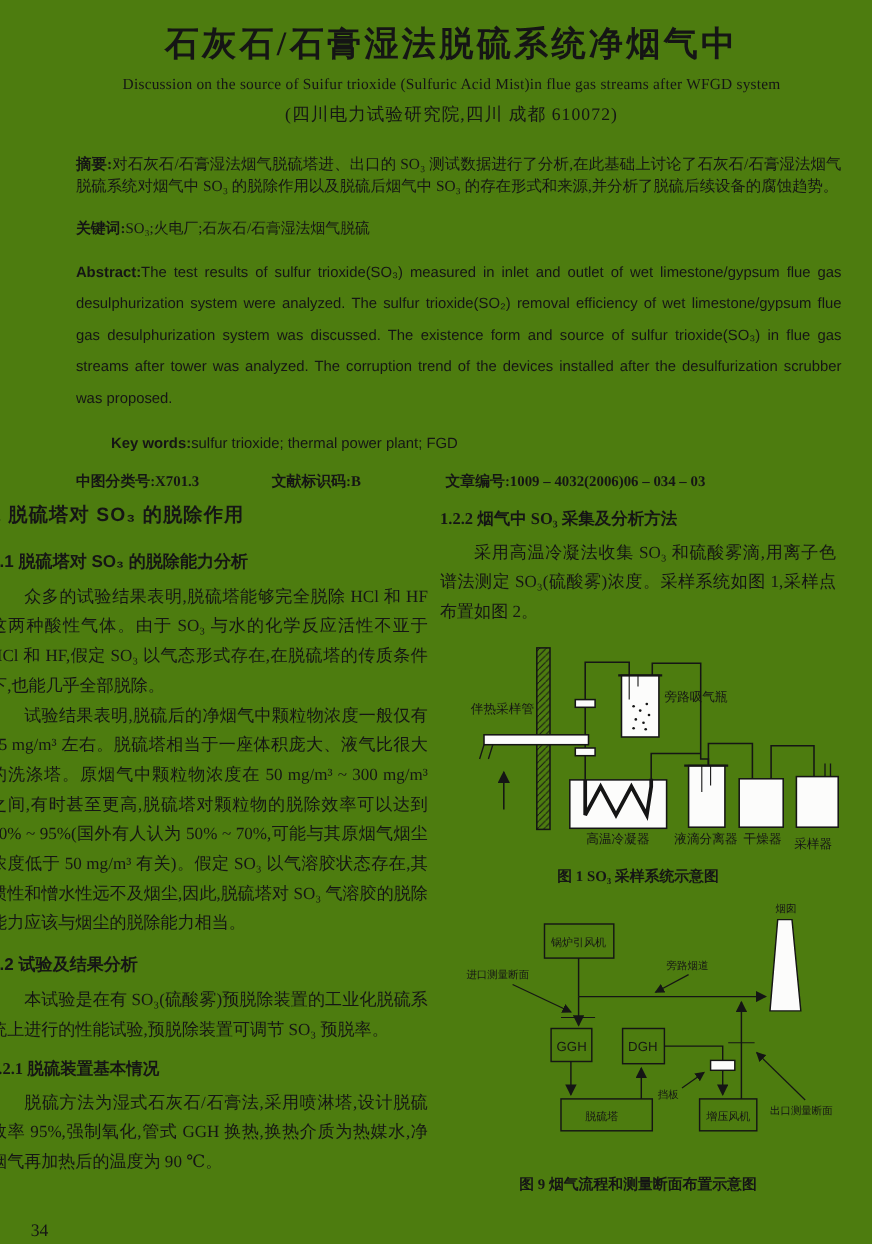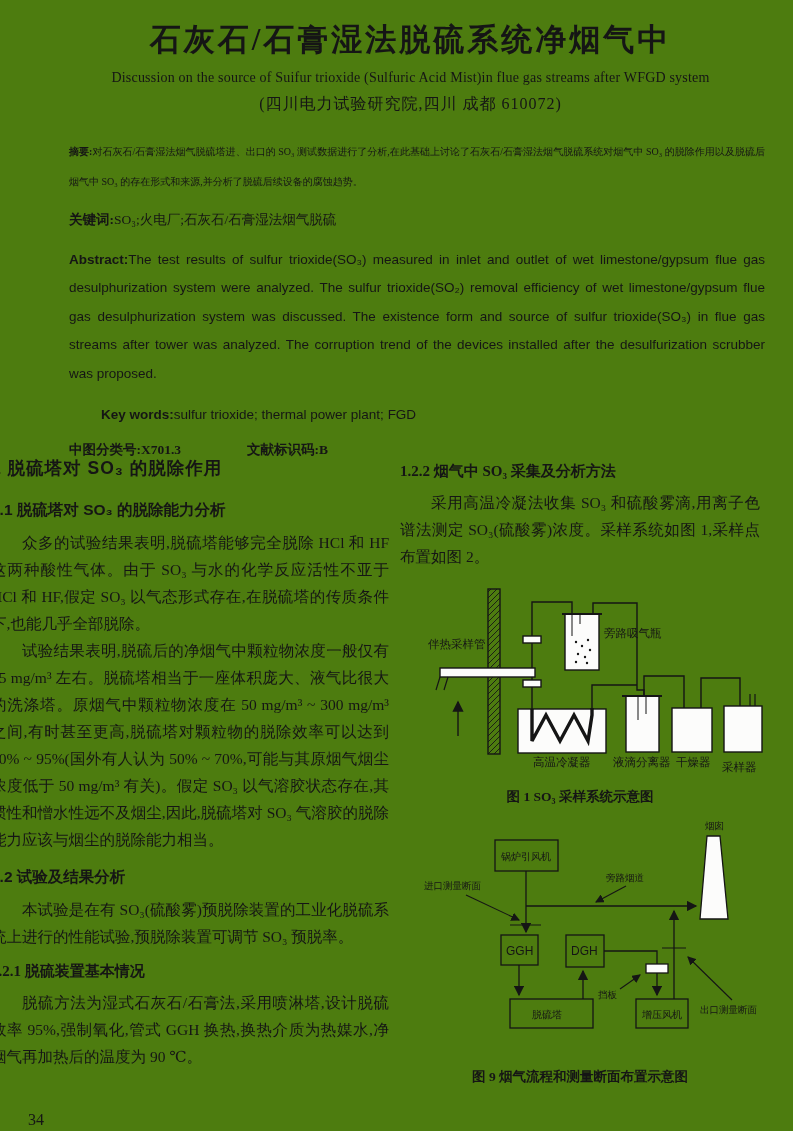--- a/index.html
+++ b/index.html
@@ -13,21 +13,21 @@
   
   .hdr{ text-align:center; padding-top:20px; }
   .title-line{ font-size:31px; font-weight:bold; letter-spacing:3px; line-height:40px; }
   .title-line2{ font-size:31px; font-weight:bold; letter-spacing:3px; line-height:40px; margin-top:2px;}
   .sub3{ font-size:19px; vertical-align:-6px; letter-spacing:0; }
   .title-en{ font-size:14px; letter-spacing:.2px; margin-top:10px; }
   .authors{ font-size:13.5px; margin-top:14px; letter-spacing:2px; }
   .affil{ font-size:16px; margin-top:8px; letter-spacing:1px; }
   
   .meta{ padding:12px 42px 0 55px; }
-  .zh-abs{ font-size:10px; line-height:30px; text-align:justify; }
+  .zh-abs{ font-size:14px; line-height:20px; text-align:justify; }
   .zh-abs .lbl, .kw .lbl{ font-weight:bold; }
   .kw{ font-size:13.5px; line-height:25px; margin-top:0; }
   .en-abs{ font-family:"Liberation Sans","DejaVu Sans",sans-serif;
            font-size:13.5px; line-height:28.5px; text-align:justify; margin-top:8px; }
   .en-abs .lbl{ font-weight:bold; }
   .en-kw{ font-family:"Liberation Sans","DejaVu Sans",sans-serif; font-size:13.5px; line-height:26px;margin-left:32px;}
   .en-kw .lbl{ font-weight:bold; }
   .clc-row{ display:flex; font-size:13.5px; font-weight:bold; margin-top:6px; }
   .clc-row .seg1{ width:178px; } .clc-row .seg2{ width:158px; }
   
@@ -57,20 +57,21 @@
   </div>
 
   <div class="meta">
     <p class="zh-abs"><span class="lbl">摘要:</span><span>对石灰石/石膏湿法烟气脱硫塔进、出口的 SO₃ 测试数据进行了分析,在此基础上讨论了石灰石/石膏湿法烟气脱硫系统对烟气中 SO₃ 的脱除作用以及脱硫后烟气中 SO₃ 的存在形式和来源,并分析了脱硫后续设备的腐蚀趋势。</span></p>
     <p class="kw"><span class="lbl">关键词:</span><span>SO₃;火电厂;石灰石/石膏湿法烟气脱硫</span></p>
     <p class="en-abs"><span class="lbl">Abstract:</span><span>The test results of sulfur trioxide(SO₃) measured in inlet and outlet of wet limestone/gypsum flue gas desulphurization system were analyzed. The sulfur trioxide(SO₂) removal efficiency of wet limestone/gypsum flue gas desulphurization system was discussed. The existence form and source of sulfur trioxide(SO₃) in flue gas streams after tower was analyzed. The corruption trend of the devices installed after the desulfurization scrubber was proposed.</span></p>
     <p class="en-kw"><span class="lbl">Key words:</span><span>sulfur trioxide; thermal power plant; FGD</span></p>
     <div class="clc-row">
       <span class="seg1">中图分类号:X701.3</span>
       <span class="seg2">文献标识码:B</span>
+      <span class="seg3">文章编号:1009 – 4032(2006)06 – 034 – 03</span>
     </div>
   </div>
 
   <div class="col-left">
     <div class="h1">1  脱硫塔对 SO₃ 的脱除作用</div>
     <div class="h2">1.1  脱硫塔对 SO₃ 的脱除能力分析</div>
     <p class="p">众多的试验结果表明,脱硫塔能够完全脱除 HCl 和 HF 这两种酸性气体。由于 SO₃ 与水的化学反应活性不亚于 HCl 和 HF,假定 SO₃ 以气态形式存在,在脱硫塔的传质条件下,也能几乎全部脱除。</p>
     <p class="p">试验结果表明,脱硫后的净烟气中颗粒物浓度一般仅有 15 mg/m³ 左右。脱硫塔相当于一座体积庞大、液气比很大的洗涤塔。原烟气中颗粒物浓度在 50 mg/m³ ~ 300 mg/m³ 之间,有时甚至更高,脱硫塔对颗粒物的脱除效率可以达到 70% ~ 95%(国外有人认为 50% ~ 70%,可能与其原烟气烟尘浓度低于 50 mg/m³ 有关)。假定 SO₃ 以气溶胶状态存在,其惯性和憎水性远不及烟尘,因此,脱硫塔对 SO₃ 气溶胶的脱除能力应该与烟尘的脱除能力相当。</p>
     <div class="h2">1.2  试验及结果分析</div>
     <p class="p">本试验是在有 SO₃(硫酸雾)预脱除装置的工业化脱硫系统上进行的性能试验,预脱除装置可调节 SO₃ 预脱率。</p>

